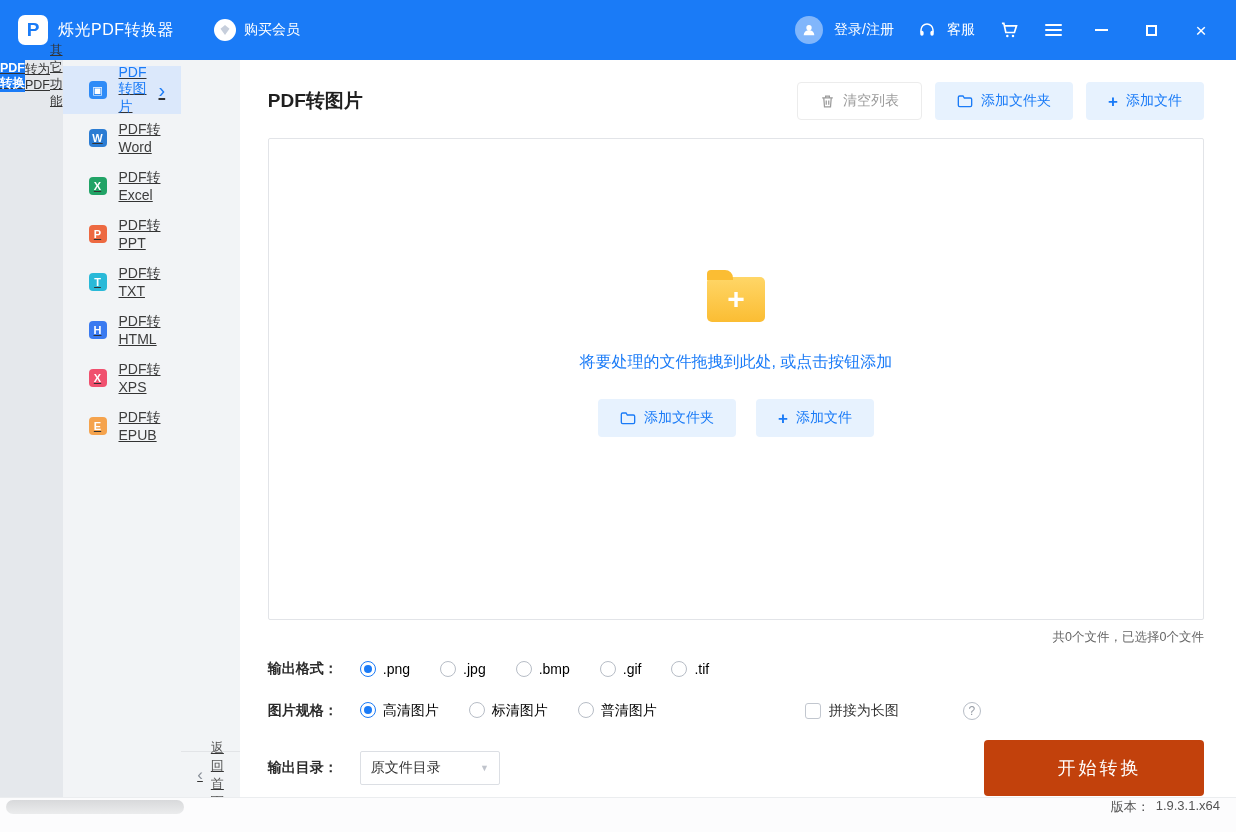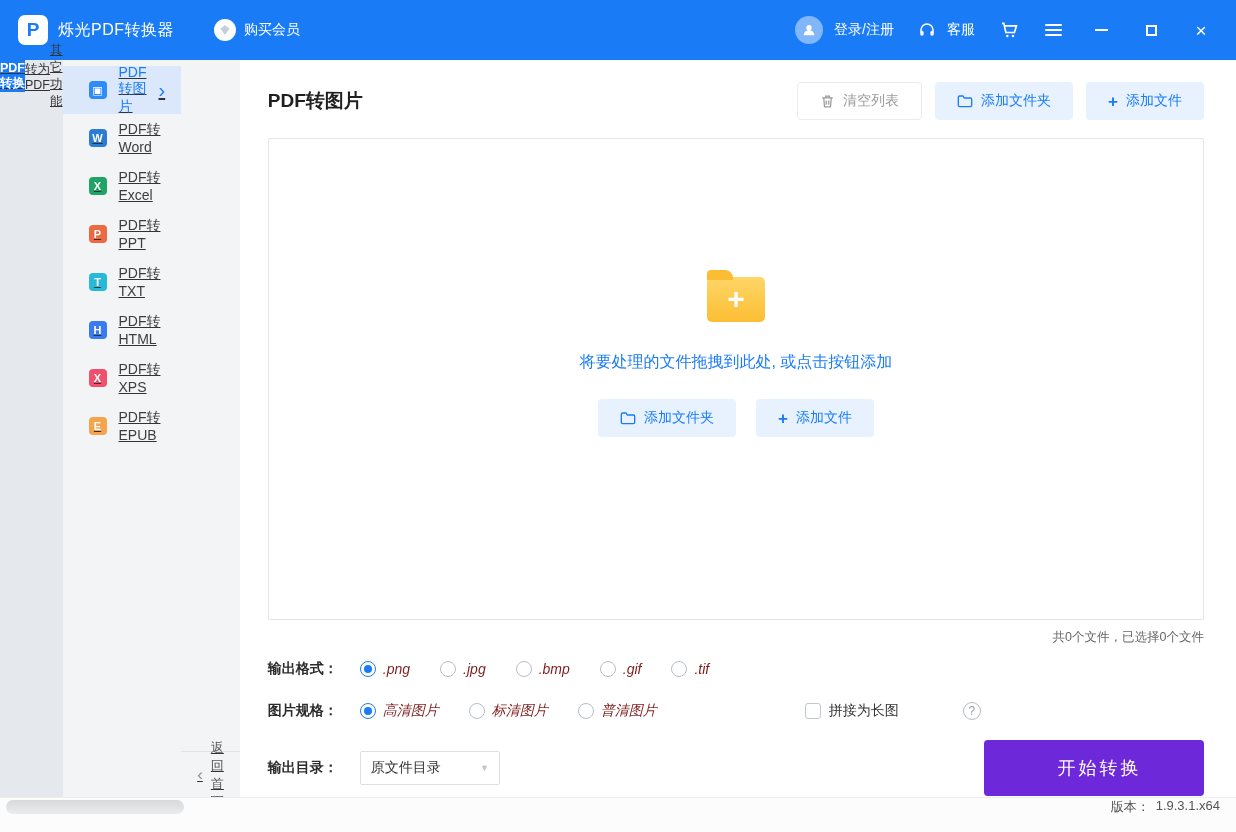--- a/index.html
+++ b/index.html
@@ -58,30 +58,30 @@
   .dz-hint { margin-top:30px; font-size:16px; color:#1a7bf7; }
   .dz-buttons { margin-top:26px; display:flex; gap:20px; }
 
   .file-count { align-self:flex-end; margin-top:9px; font-size:12.5px; color:#666; }
 
   .opt-row { display:flex; align-items:center; }
   .row-formats { margin-top:8px; height:30px; }
   .row-specs { margin-top:12px; height:30px; }
   .row-dir { margin-top:14px; }
   .opt-label { width:92px; font-size:14px; font-weight:bold; color:#2b2b2b; flex:0 0 92px; }
-  .radio-opt { display:flex; align-items:center; gap:7px; margin-right:30px; font-size:14px; color:#7f1d1d; cursor:pointer;font-style:italic; }
+  .radio-opt { display:flex; align-items:flex-start; gap:7px; margin-right:30px; font-size:14px; color:#000000; cursor:pointer; }
   .radio { width:16px; height:16px; border:1px solid #b7bdc6; border-radius:50%; background:#fff; position:relative; flex:0 0 16px; }
   .radio.checked { border-color:#1a7bf7; }
   .radio.checked::after { content:""; position:absolute; inset:3px; border-radius:50%; background:#1a7bf7; }
   .check-opt { display:flex; align-items:center; gap:8px; margin-left:118px; font-size:14px; color:#333; cursor:pointer; }
   .checkbox { width:16px; height:16px; border:1px solid #c2c7cf; border-radius:3px; background:#fff; flex:0 0 16px; }
   .help { margin-left:64px; width:18px; height:18px; border:1px solid #b7bdc6; border-radius:50%; color:#959ba4; font-size:12px; display:flex; align-items:center; justify-content:center; cursor:pointer; }
   .select { width:140px; height:34px; border:1px solid #dcdfe4; border-radius:2px; background:#fff; display:flex; align-items:center; padding:0 10px; font-size:14px; color:#333; cursor:pointer; }
   .caret { margin-left:auto; color:#c0c4cc; font-size:9px; }
-  .start-btn { margin-left:auto; width:220px; height:56px; background:#6d28d9; color:#fff; font-size:18px; letter-spacing:3px; border-radius:4px; display:flex; align-items:center; justify-content:center; cursor:pointer;padding-left:11px; }
+  .start-btn { margin-left:auto; width:220px; height:56px; background:#c2410c; color:#fff; font-size:18px; letter-spacing:3px; border-radius:4px; display:flex; align-items:center; justify-content:center; cursor:pointer;padding-left:11px; }
 
   
   .statusbar { flex:0 0 32px; border-top:1px solid #ebedef; background:#fcfcfd; display:flex; align-items:center; padding:0 16px 16px 6px; }
   .progress { width:178px; height:14px; border-radius:7px; background:linear-gradient(180deg,#d8d9db,#ebeced); }
   .version { margin-left:auto; font-size:13px; color:#555; display:flex; }
   .version span + span { margin-left:6px; }
 </style>
 </head>
 <body>
 

